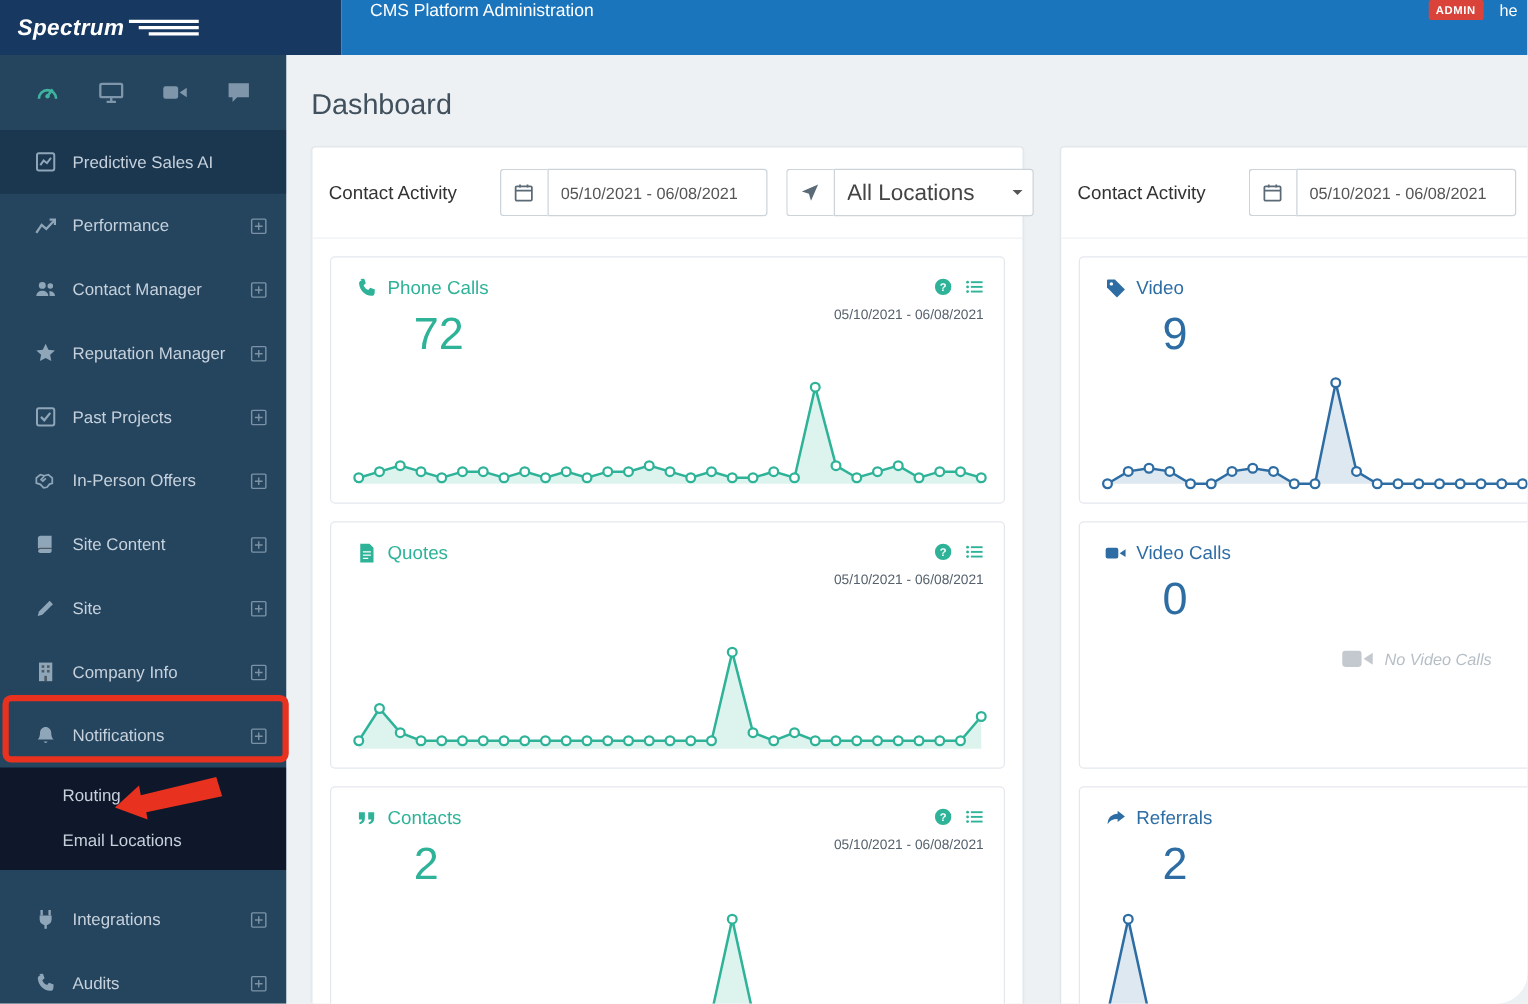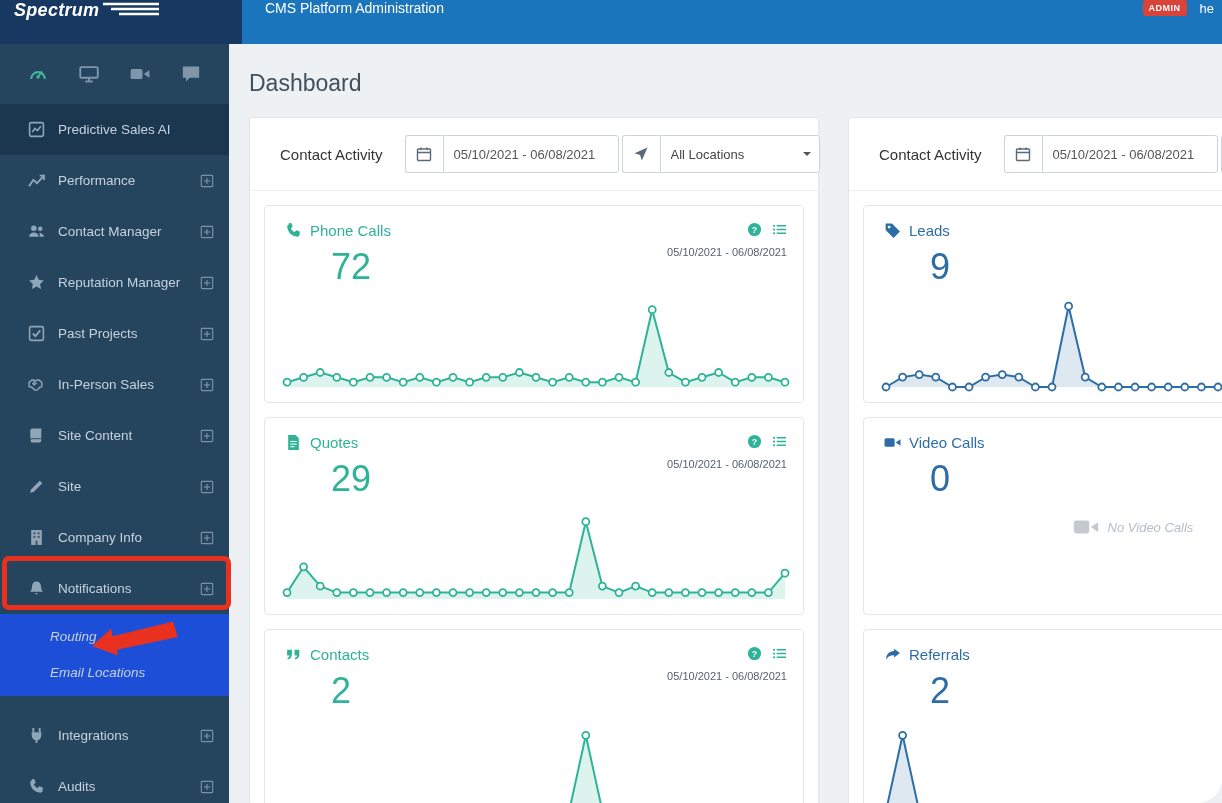--- a/index.html
+++ b/index.html
@@ -1,58 +1,58 @@
 <!DOCTYPE html>
 <html><head>
 <meta charset="utf-8">
 <style>
   html,body{margin:0;padding:0;background:#eef1f4;}
   body{width:1222px;height:803px;overflow:hidden;font-family:"Liberation Sans",sans-serif;position:relative;}
   .app{position:absolute;inset:0;}
 
   
   .topbar{position:absolute;top:0;left:0;right:0;height:44px;display:flex;z-index:5;}
-  .brand{width:242px;background:#173860;display:flex;align-items:flex-start;padding-left:14px;box-sizing:border-box;cursor:pointer;}
+  .brand{width:273px;background:#173860;display:flex;align-items:center;padding-left:14px;box-sizing:border-box;cursor:pointer;}
   .brand-text{color:#fff;font-size:18px;font-weight:bold;font-style:italic;letter-spacing:.3px;}
   .brand-lines{margin-left:4px;}
   .topbar-main{flex:1;background:#1b75bc;display:flex;align-items:flex-start;padding:0 8px 0 23px;}
   .topbar-title{color:#fff;font-size:14px;}
   .topbar-right{margin-left:auto;display:flex;align-items:center;gap:13px;}
   .admin-badge{background:#d9433a;color:#fff;font-size:9px;font-weight:bold;letter-spacing:.5px;padding:3px 6px;border-radius:2px;}
   .user-text{color:#fff;font-size:13px;cursor:pointer;}
 
   
   .sidebar{position:absolute;top:44px;left:0;bottom:0;width:229px;background:#25455f;overflow:hidden;}
   .icon-row{height:60px;display:flex;align-items:center;justify-content:space-around;padding:0 12px;}
   .icon{display:inline-block;}
   .icon svg{width:100%;height:100%;display:block;}
   .icon-row .icon{width:20px;height:20px;color:#7f96aa;cursor:pointer;}
   .icon-row .icon.accent{color:#3fb39e;}
   .side-item{height:51px;display:flex;align-items:center;padding:0 15px 0 28px;color:#c6d1dc;font-size:13.5px;cursor:pointer;box-sizing:border-box;}
   .side-item.active{background:#1b3750;}
   .side-item .item-icon{width:17px;height:17px;margin-right:13px;color:#8fa6b8;flex:none;}
   .side-label{white-space:nowrap;}
   .plus{margin-left:auto;width:14px;height:14px;color:#7b92a6;flex:none;}
-  .submenu{background:#1d4ed8;padding:5px 0;margin-bottom:14px;font-style:italic;}
+  .submenu{background:#0f172a;padding:5px 0;margin-bottom:14px;}
   .sub-item{height:36px;line-height:36px;padding-left:50px;color:#c6d1dc;font-size:13.5px;cursor:pointer;}
 
   
   .main{position:absolute;top:44px;left:229px;right:0;bottom:0;padding:14px 20px;overflow:hidden;box-sizing:border-box;border-radius:25px;}
   .page-title{font-size:23px;color:#40505c;font-weight:400;margin:12px 0 20px 0;}
   .panels{display:flex;gap:29px;align-items:flex-start;}
   .card{width:570px;flex:none;background:#fff;border:1px solid #e1e6ea;border-radius:3px;box-shadow:0 1px 2px rgba(0,0,0,.04);box-sizing:border-box;}
-  .card-head{display:flex;align-items:center;height:72px;padding:0 30px;border-bottom:1px solid #eef1f4;}
+  .card-head{display:flex;align-items:center;height:72px;padding:0 13px;border-bottom:1px solid #eef1f4;gap:12px;}
   .head-label{font-size:15px;color:#333;margin-right:22px;white-space:nowrap;}
   .group{display:flex;align-items:stretch;height:38px;}
   .group + .group{margin-left:3px;}
   .addon{width:38px;box-sizing:border-box;border:1px solid #ccd4da;border-right:none;background:#fff;display:flex;align-items:center;justify-content:center;color:#5a6a77;border-radius:3px 0 0 3px;cursor:pointer;}
   .addon .icon{width:16px;height:16px;}
   .date-input{width:176px;box-sizing:border-box;height:38px;border:1px solid #ccd4da;border-radius:0 3px 3px 0;padding:0 10px;font-size:13px;color:#555;font-family:inherit;outline:none;}
   .sel-wrap{position:relative;}
-  .loc-select{appearance:none;-webkit-appearance:none;width:160px;height:38px;box-sizing:border-box;border:1px solid #ccd4da;border-radius:0 3px 3px 0;background:#fff;padding:0 24px 0 10px;font-size:13px;color:#444;font-family:inherit;outline:none;cursor:pointer;}
+  .loc-select{appearance:none;-webkit-appearance:none;width:160px;height:38px;box-sizing:border-box;border:1px solid #ccd4da;border-radius:0 3px 3px 0;background:#fff;padding:0 24px 0 10px;font-size:18px;color:#444;font-family:inherit;outline:none;cursor:pointer;}
   .sel-wrap::after{content:'';position:absolute;right:9px;top:17px;border:4.5px solid transparent;border-top-color:#555;pointer-events:none;}
 
   .card-body{padding:14px;}
   .tile{position:relative;height:198px;border:1px solid #e3e8ed;border-radius:4px;margin-bottom:14px;background:#fff;box-sizing:border-box;}
   .tile:last-child{margin-bottom:0;}
   .tile-head{display:flex;align-items:center;padding:16px 16px 0 20px;}
   .tile-icon{width:17px;height:17px;color:var(--accent);margin-right:8px;flex:none;}
   .tile-title{font-size:15px;color:var(--accent);}
   .tile-corner{position:absolute;top:16px;right:16px;text-align:right;}
   .corner-icons{display:flex;gap:10px;justify-content:flex-end;color:var(--accent);}
@@ -196,21 +196,21 @@
             </svg>
           </span>
         </div>
         <div class="side-item">
           <span class="icon item-icon">
             <svg viewBox="0 0 16 16">
               <path d="M1 6l3-2.5 3 .8 3-.8L13 6v4l-2 .6-2 2.4-2.5.4L4 10.8 1 9.8z" fill="none" stroke="currentColor" stroke-width="1.3"></path>
               <path d="M7 4.5L4.6 7.3l1.3 1 2.3-2" fill="none" stroke="currentColor" stroke-width="1.3"></path>
             </svg>
           </span>
-          <span class="side-label">In-Person Sales</span>
+          <span class="side-label">In-Person Offers</span>
           <span class="icon plus">
             <svg viewBox="0 0 16 16">
               <rect x="1.5" y="1.5" width="13" height="13" rx="1" fill="none" stroke="currentColor" stroke-width="1.3"></rect>
               <line x1="8" y1="4.5" x2="8" y2="11.5" stroke="currentColor" stroke-width="1.3"></line>
               <line x1="4.5" y1="8" x2="11.5" y2="8" stroke="currentColor" stroke-width="1.3"></line>
             </svg>
           </span>
         </div>
         <div class="side-item">
           <span class="icon item-icon">
@@ -450,21 +450,20 @@
                         <circle cx="2.2" cy="12" r="1.2"></circle>
                         <rect x="5" y="3.2" width="10" height="1.6"></rect>
                         <rect x="5" y="7.2" width="10" height="1.6"></rect>
                         <rect x="5" y="11.2" width="10" height="1.6"></rect>
                       </g>
                     </svg>
                   </span>
                 </div>
                 <div class="tile-date">05/10/2021 - 06/08/2021</div>
               </div>
-              <div class="tile-value">29</div>
               <div class="tile-chart"><svg width="518" height="100" viewBox="0 0 518 100">
                   <path d="M10.0,93 L10.0,86.6 L26.6,60.8 L43.2,80.1 L59.8,86.6 L76.4,86.6 L93.0,86.6 L109.6,86.6 L126.2,86.6 L142.8,86.6 L159.4,86.6 L176.0,86.6 L192.6,86.6 L209.2,86.6 L225.8,86.6 L242.4,86.6 L259.0,86.6 L275.6,86.6 L292.2,86.6 L308.8,15.7 L325.4,80.1 L342.0,86.6 L358.6,80.1 L375.2,86.6 L391.8,86.6 L408.4,86.6 L425.0,86.6 L441.6,86.6 L458.2,86.6 L474.8,86.6 L491.4,86.6 L508.0,67.2 L508.0,93 Z" fill="#2eb398" fill-opacity="0.16" stroke="none"></path>
                   <polyline points="10.0,86.6 26.6,60.8 43.2,80.1 59.8,86.6 76.4,86.6 93.0,86.6 109.6,86.6 126.2,86.6 142.8,86.6 159.4,86.6 176.0,86.6 192.6,86.6 209.2,86.6 225.8,86.6 242.4,86.6 259.0,86.6 275.6,86.6 292.2,86.6 308.8,15.7 325.4,80.1 342.0,86.6 358.6,80.1 375.2,86.6 391.8,86.6 408.4,86.6 425.0,86.6 441.6,86.6 458.2,86.6 474.8,86.6 491.4,86.6 508.0,67.2" fill="none" stroke="#2eb398" stroke-width="2"></polyline>
                   <circle cx="10.0" cy="86.6" r="3.5" fill="#fff" stroke="#2eb398" stroke-width="1.8"></circle>
                   <circle cx="26.6" cy="60.8" r="3.5" fill="#fff" stroke="#2eb398" stroke-width="1.8"></circle>
                   <circle cx="43.2" cy="80.1" r="3.5" fill="#fff" stroke="#2eb398" stroke-width="1.8"></circle>
                   <circle cx="59.8" cy="86.6" r="3.5" fill="#fff" stroke="#2eb398" stroke-width="1.8"></circle>
                   <circle cx="76.4" cy="86.6" r="3.5" fill="#fff" stroke="#2eb398" stroke-width="1.8"></circle>
                   <circle cx="93.0" cy="86.6" r="3.5" fill="#fff" stroke="#2eb398" stroke-width="1.8"></circle>
                   <circle cx="109.6" cy="86.6" r="3.5" fill="#fff" stroke="#2eb398" stroke-width="1.8"></circle>
@@ -594,21 +593,21 @@
           </div>
           <div class="card-body">
             <div class="tile">
               <div class="tile-head">
                 <span class="icon tile-icon">
                   <svg viewBox="0 0 16 16">
                     <path d="M1.5 2.5c0-.6.4-1 1-1h5L15 9l-6 6-7.5-7.5z" fill="currentColor"></path>
                     <circle cx="4.8" cy="4.8" r="1.3" fill="#fff"></circle>
                   </svg>
                 </span>
-                <span class="tile-title">Leads</span>
+                <span class="tile-title">Video</span>
               </div>
               <div class="tile-value">9</div>
               <div class="tile-chart"><svg width="518" height="100" viewBox="0 0 518 100">
                   <path d="M10.0,93 L10.0,93.0 L26.6,83.1 L43.2,80.6 L59.8,83.1 L76.4,93.0 L93.0,93.0 L109.6,83.1 L126.2,80.6 L142.8,83.1 L159.4,93.0 L176.0,93.0 L192.6,12.2 L209.2,83.1 L225.8,93.0 L242.4,93.0 L259.0,93.0 L275.6,93.0 L292.2,93.0 L308.8,93.0 L325.4,93.0 L342.0,93.0 L358.6,93.0 L375.2,93.0 L391.8,93.0 L408.4,93.0 L425.0,93.0 L441.6,93.0 L458.2,93.0 L474.8,93.0 L491.4,93.0 L508.0,93.0 L508.0,93 Z" fill="#2e6da4" fill-opacity="0.16" stroke="none"></path>
                   <polyline points="10.0,93.0 26.6,83.1 43.2,80.6 59.8,83.1 76.4,93.0 93.0,93.0 109.6,83.1 126.2,80.6 142.8,83.1 159.4,93.0 176.0,93.0 192.6,12.2 209.2,83.1 225.8,93.0 242.4,93.0 259.0,93.0 275.6,93.0 292.2,93.0 308.8,93.0 325.4,93.0 342.0,93.0 358.6,93.0 375.2,93.0 391.8,93.0 408.4,93.0 425.0,93.0 441.6,93.0 458.2,93.0 474.8,93.0 491.4,93.0 508.0,93.0" fill="none" stroke="#2e6da4" stroke-width="2"></polyline>
                   <circle cx="10.0" cy="93.0" r="3.5" fill="#fff" stroke="#2e6da4" stroke-width="1.8"></circle>
                   <circle cx="26.6" cy="83.1" r="3.5" fill="#fff" stroke="#2e6da4" stroke-width="1.8"></circle>
                   <circle cx="43.2" cy="80.6" r="3.5" fill="#fff" stroke="#2e6da4" stroke-width="1.8"></circle>
                   <circle cx="59.8" cy="83.1" r="3.5" fill="#fff" stroke="#2e6da4" stroke-width="1.8"></circle>
                   <circle cx="76.4" cy="93.0" r="3.5" fill="#fff" stroke="#2e6da4" stroke-width="1.8"></circle>

